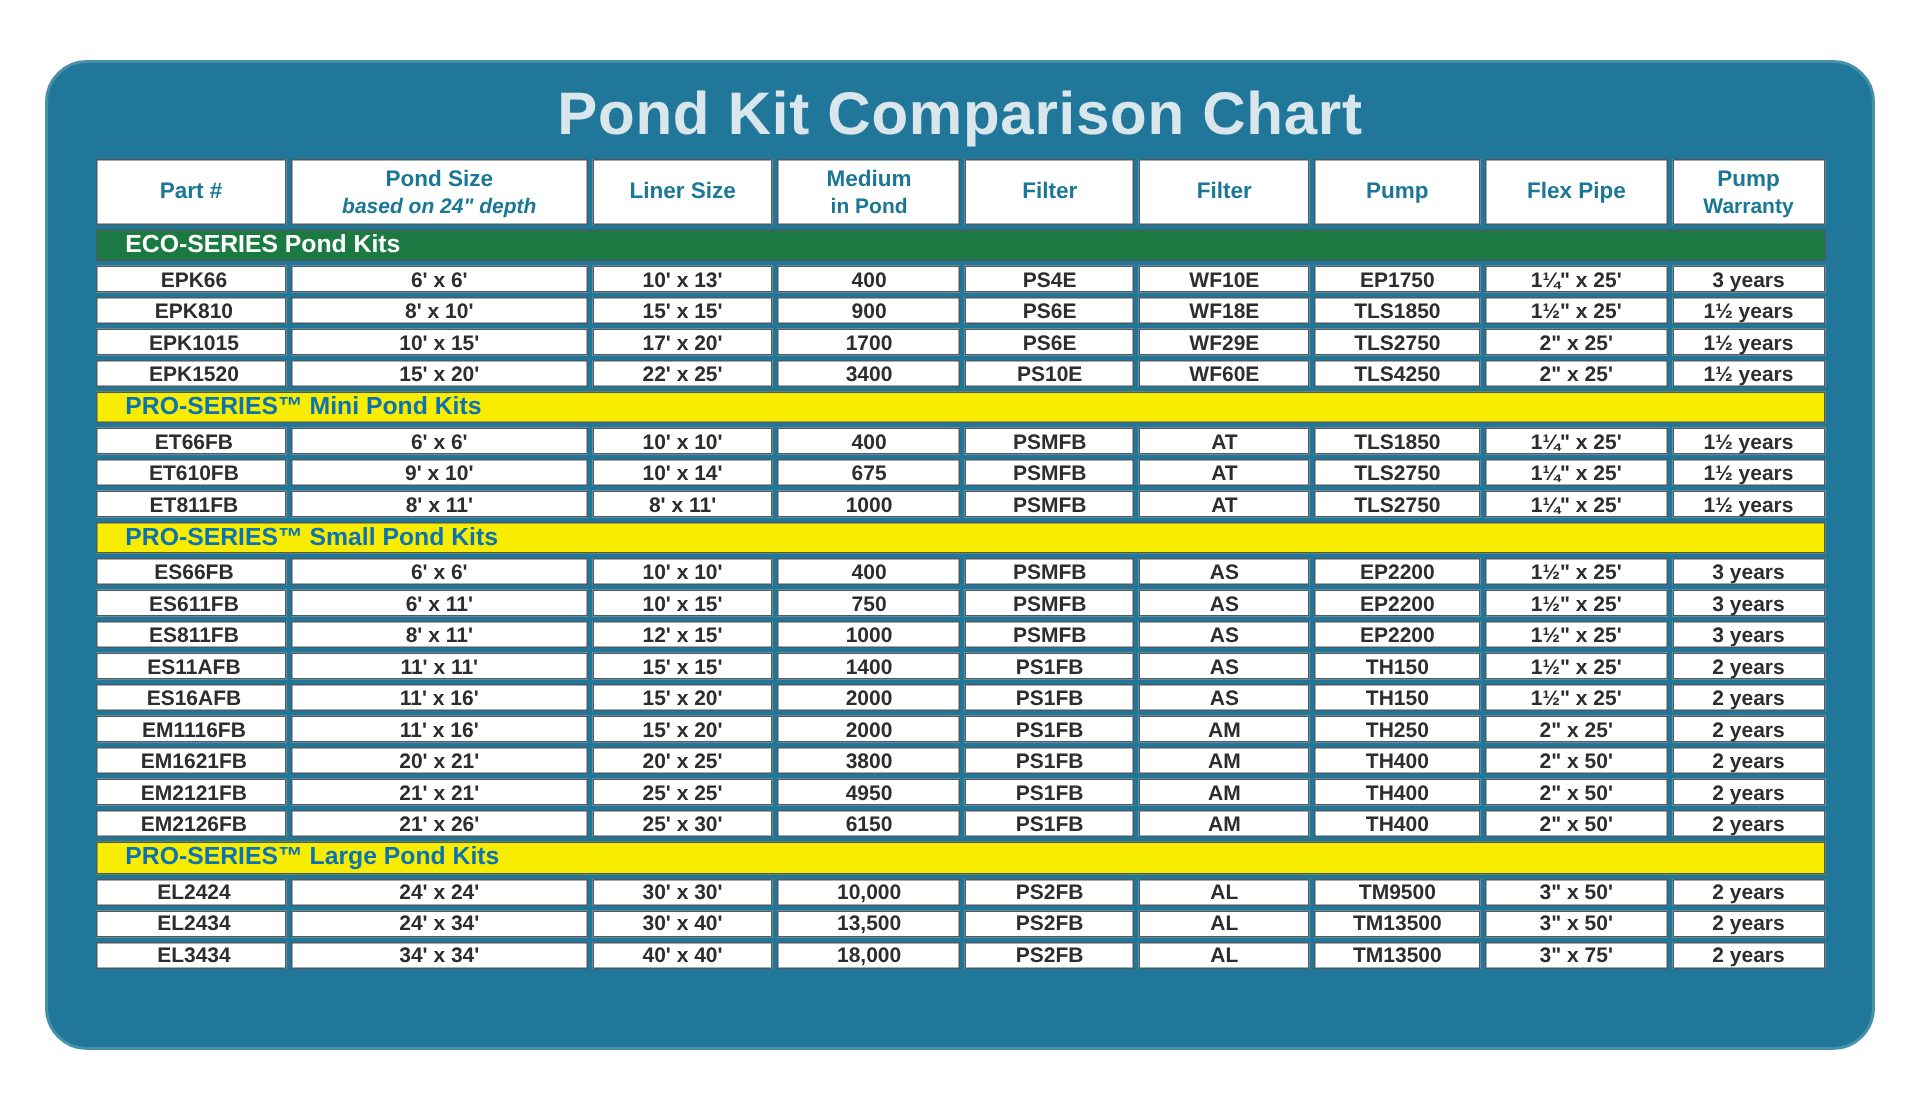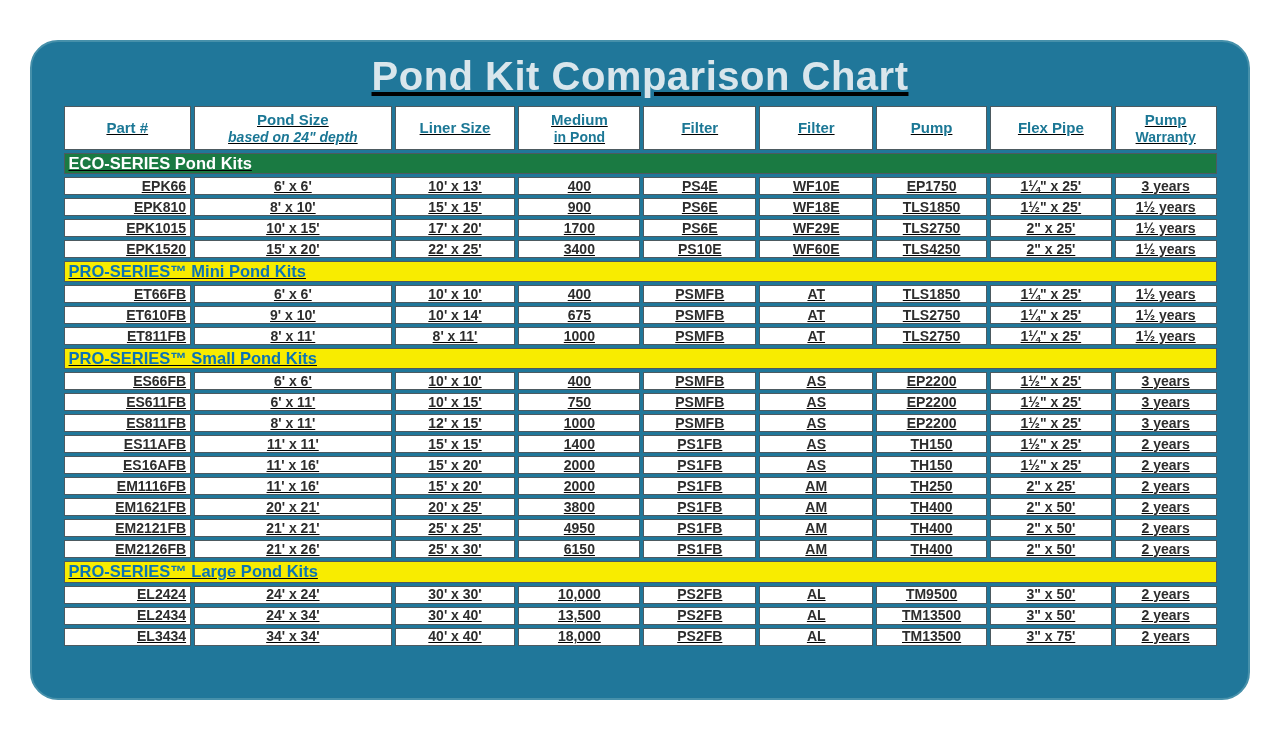--- a/index.html
+++ b/index.html
@@ -23,21 +23,20 @@
     position:relative;
     overflow:hidden;
   }
   .panel{
     position:absolute;
     left:30px;top:40px;
     width:1220px;height:660px;
     background:var(--panel-teal);
     border:2px solid var(--panel-edge);
     border-radius:28px;
-    text-decoration:underline;
   }
   .title{
     text-align:center;
     color:var(--title-text);
     font-size:40px;
     font-weight:bold;
     letter-spacing:0.5px;
     padding-top:11px;
     height:61px;
     line-height:46px;
@@ -61,39 +60,39 @@
     line-height:1.15;
     margin-top:20px;
   }
   .kit-table th .sub{display:block;font-size:14px;}
   .kit-table th .sub.italic{font-style:italic;}
   .kit-table td.section{
     border:1px solid var(--cell-border);
     font-size:16.5px;
     font-weight:bold;
     text-align:left;
-    padding:0 0 1px 4px;
+    padding:0 0 1px 19px;
     height:21px;
     line-height:1.1;
     margin-top:38px;
   }
   .kit-table td.section.green{background:var(--eco-green);color:var(--eco-text);}
   .kit-table td.section.yellow{background:var(--pro-yellow);color:var(--pro-text);}
   .kit-table td.data{
     background:#ffffff;
     border:1px solid var(--cell-border);
     color:var(--data-text);
     font-size:14px;
     font-weight:bold;
     text-align:center;
     height:18px;
     padding:0 4px;
     line-height:1.05;
   }
-  .kit-table td.data.part{text-align:right;padding-left:8px;}
+  .kit-table td.data.part{text-align:center;padding-left:8px;}
 </style>
 </head>
 <body>
 
 <div class="page">
   <div class="panel">
     <div class="title">Pond Kit Comparison Chart</div>
     <table class="kit-table">
       <colgroup>
           <col style="width: 11.3%;">

